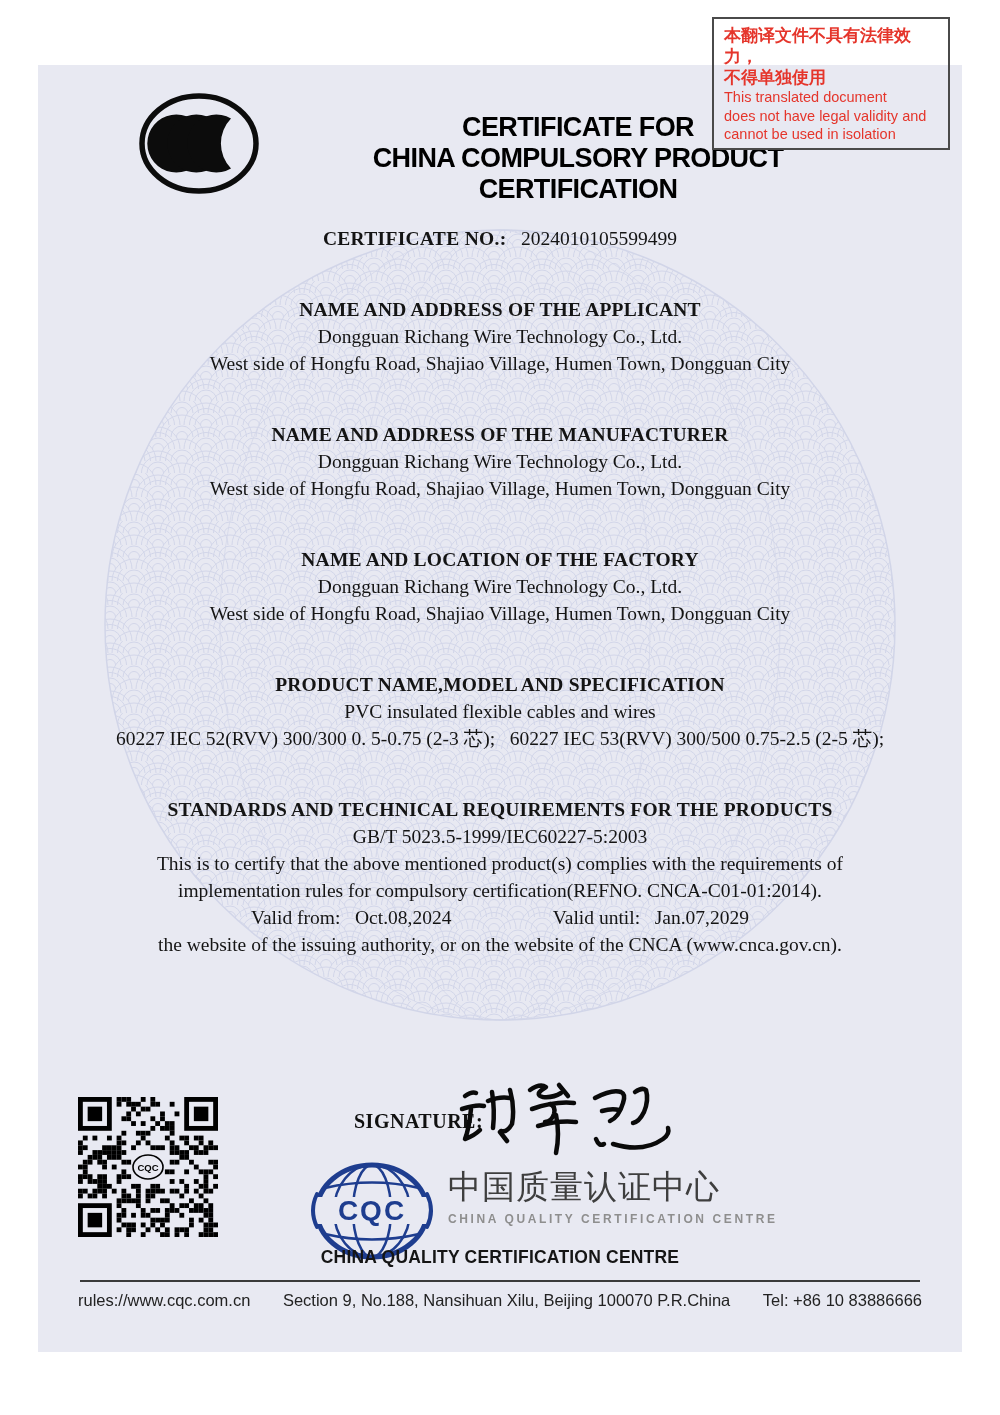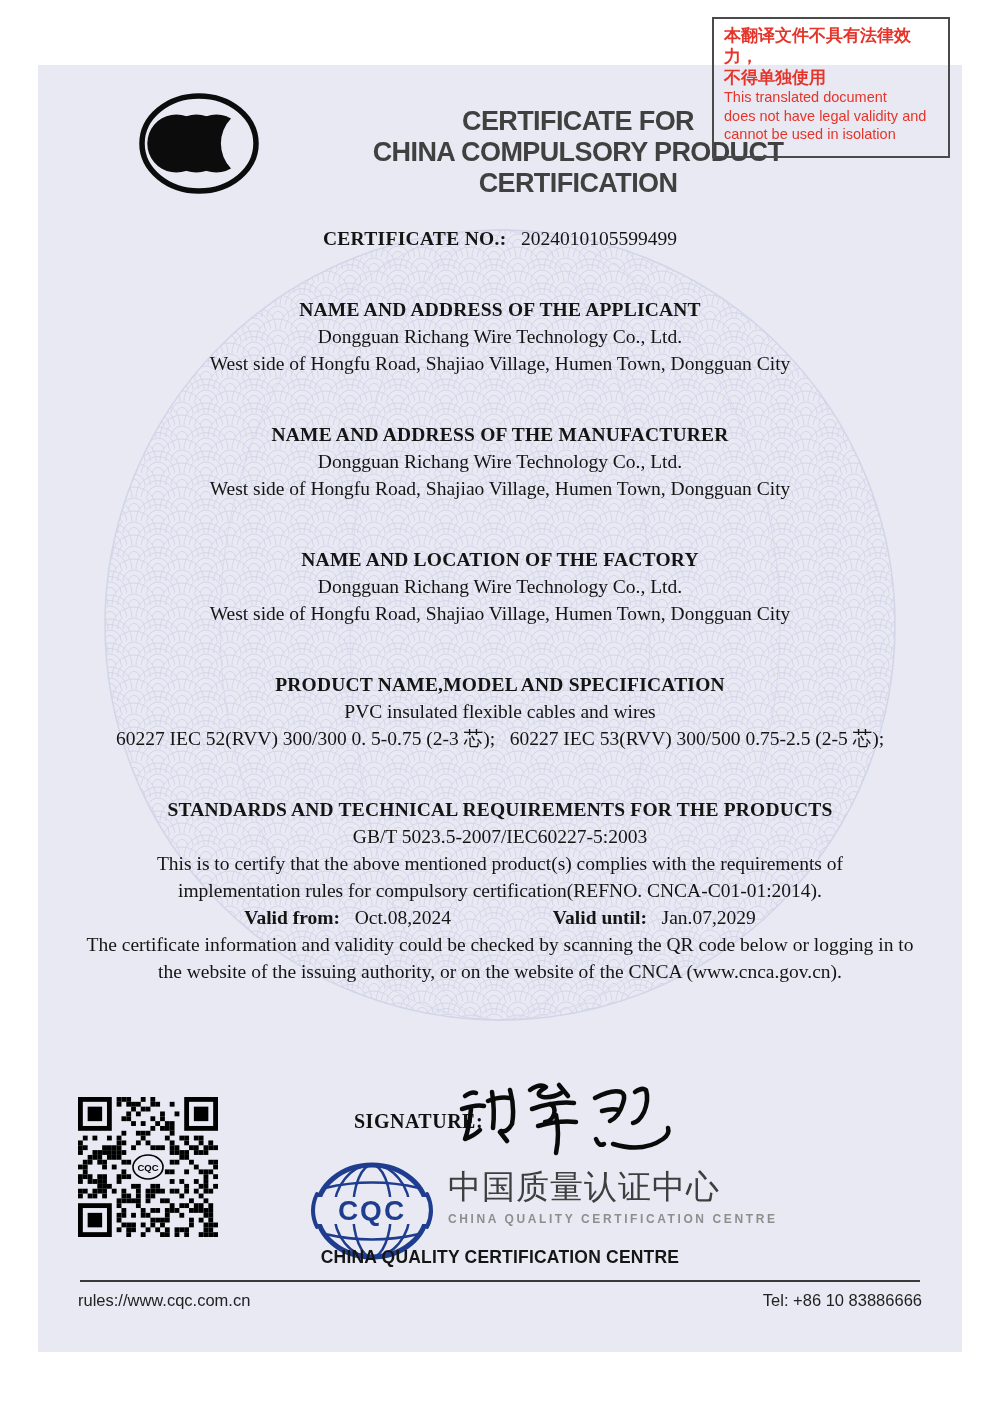--- a/index.html
+++ b/index.html
@@ -3,42 +3,42 @@
 <meta charset="utf-8">
 <style>
   html,body{margin:0;padding:0;background:#ffffff;}
   .container{position:relative;width:1000px;height:1415px;background:#ffffff;overflow:hidden;
              font-family:"Liberation Serif",serif;}
   .page{position:absolute;left:38px;top:65px;width:924px;height:1287px;background:#e8e9f2;}
   .watermark{position:absolute;left:0;top:0;pointer-events:none;}
 
   
   .notice{position:absolute;left:712px;top:17px;width:238px;box-sizing:border-box;
-          border:2px solid #4a4a4a;padding:6px 10px 12px 10px;z-index:5;
+          border:2px solid #4a4a4a;padding:6px 10px 4px 10px;z-index:5;
           font-family:"Liberation Sans",sans-serif;color:#e5352b;}
   .notice .zh{font-size:17px;font-weight:700;line-height:21px;}
   .notice .en{font-size:14.5px;font-weight:500;line-height:18.5px;}
 
   
   .ccc{position:absolute;left:138px;top:92px;}
 
   
-  .title{position:absolute;left:278px;top:106px;width:600px;text-align:center;
+  .title{position:absolute;left:278px;top:112px;width:600px;text-align:center;
          font-family:"Liberation Sans",sans-serif;font-weight:700;font-size:27px;
-         line-height:31px;color:#404040;letter-spacing:-0.6px;}
+         line-height:31px;color:#000000;letter-spacing:-0.6px;}
 
   
   .body-flow{position:absolute;left:50px;top:225px;width:900px;text-align:center;
              font-size:19.5px;line-height:27px;color:#141414;}
   .certno{margin-bottom:0;}
   .certno .lbl{font-weight:700;letter-spacing:0.3px;}
   .section{margin-bottom:16px;}
   .section.last{margin-bottom:0;}
   .heading{font-weight:700;letter-spacing:0.2px;margin-top:44px;}
-  .valid-row .lbl{font-weight:700;}
+  .valid-row .lbl{font-weight:400;}
   .valid-gap{display:inline-block;width:92px;}
 
   .accred{position:absolute;left:80px;top:1054px;font-size:17.5px;color:#111111;}
 
   .qr{position:absolute;left:78px;top:1097px;}
 
   .sig-label{position:absolute;left:330px;top:1110px;font-size:20px;font-weight:700;
              color:#111111;letter-spacing:0.5px;margin-left:24px;}
   .sig-script{position:absolute;left:455px;top:1080px;}
 
@@ -143,36 +143,35 @@
     </div>
 
     <div class="section">
       <div class="heading">PRODUCT NAME,MODEL AND SPECIFICATION</div>
       <div>PVC insulated flexible cables and wires</div>
       <div>60227 IEC 52(RVV) 300/300 0. 5-0.75 (2-3 芯);&nbsp;&nbsp;&nbsp;60227 IEC 53(RVV) 300/500 0.75-2.5 (2-5 芯);</div>
     </div>
 
     <div class="section last">
       <div class="heading">STANDARDS AND TECHNICAL REQUIREMENTS FOR THE PRODUCTS</div>
-      <div>GB/T 5023.5-2007/IEC60227-5:2003</div>
+      <div>GB/T 5023.5-1999/IEC60227-5:2003</div>
       <div>This is to certify that the above mentioned product(s) complies with the requirements of</div>
       <div>implementation rules for compulsory certification(REFNO. CNCA-C01-01:2014).</div>
     </div>
 
     <div class="valid-row">
       <span class="lbl">Valid from:</span>
       <span>&nbsp;</span>
       <span>Oct.08,2024</span>
       <span class="valid-gap"></span>
       <span class="lbl">Valid until:</span>
       <span>&nbsp;</span>
       <span>Jan.07,2029</span>
     </div>
 
-    <div>The certificate information and validity could be checked by scanning the QR code below or logging in to</div>
     <div>the website of the issuing authority, or on the website of the CNCA (www.cnca.gov.cn).</div>
   </div>
 
 
   <svg class="qr" id="qr-svg" width="140" height="140" viewBox="0 0 140 140">
       <rect x="38.62" y="0.00" width="4.83" height="4.83" fill="#000"></rect>
       <rect x="43.45" y="0.00" width="4.83" height="4.83" fill="#000"></rect>
       <rect x="48.28" y="0.00" width="4.83" height="4.83" fill="#000"></rect>
       <rect x="62.76" y="0.00" width="4.83" height="4.83" fill="#000"></rect>
       <rect x="72.41" y="0.00" width="4.83" height="4.83" fill="#000"></rect>
@@ -487,16 +486,17 @@
     <div class="cqc-zh">中国质量认证中心</div>
     <div class="cqc-en-small">CHINA QUALITY CERTIFICATION CENTRE</div>
   </div>
 
   <div class="centre-bold">CHINA QUALITY CERTIFICATION CENTRE</div>
 
   <div class="rule"></div>
 
   <div class="footer">
     <span>rules://www.cqc.com.cn</span>
+    <span>Section 9, No.188, Nansihuan Xilu, Beijing 100070 P.R.China</span>
     <span>Tel: +86 10 83886666</span>
   </div>
 
 </div>
 
 </body></html>

